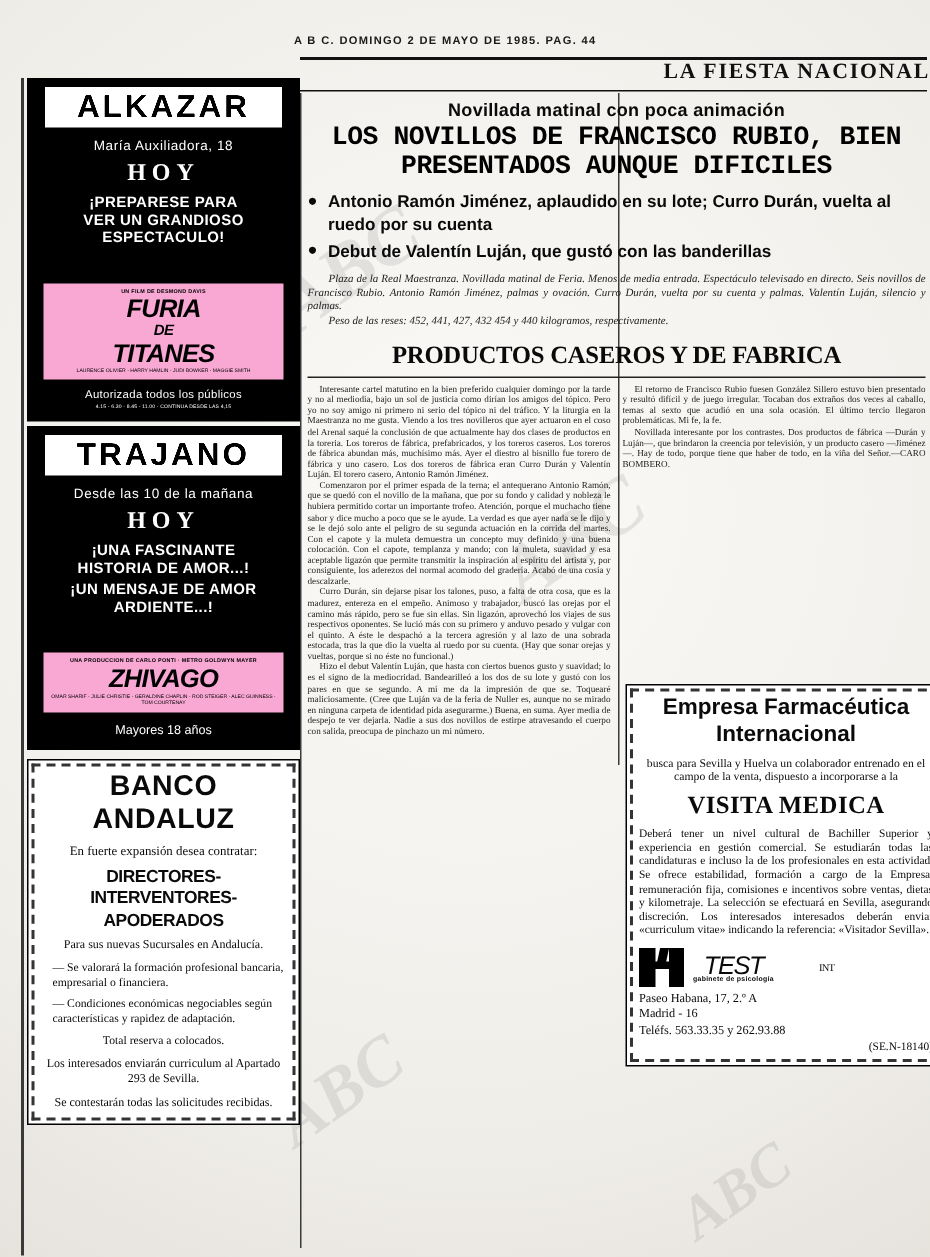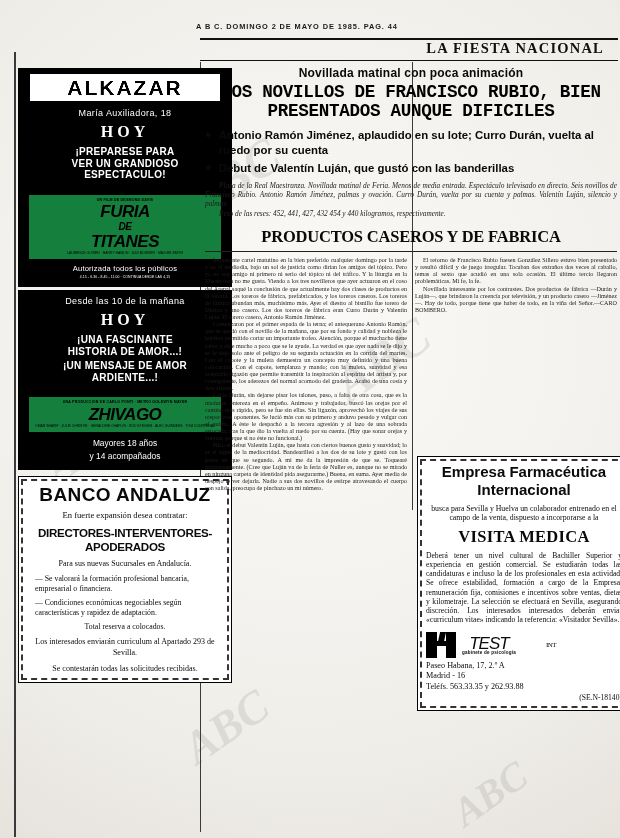--- a/index.html
+++ b/index.html
@@ -33,30 +33,30 @@
     font-size:7.4px;font-weight:700;letter-spacing:.9px;
     font-family:"Liberation Sans",sans-serif;color:#1a1a1a;
   }
   .section-rule{
     position:absolute;left:200px;top:38px;width:418px;height:2px;background:#111;
   }
   .section-rule2{
     position:absolute;left:200px;top:60px;width:418px;height:1px;background:#111;
   }
   .section-title{
-    position:absolute;right:16px;top:40px;
+    position:absolute;right:0;top:40px;
     font-family:"Liberation Serif",serif;font-weight:700;
     font-size:14.5px;letter-spacing:1.2px;color:#111;
   }
 
   
   .colrule{position:absolute;background:#3a3a3a;}
 
   
-  .leftcol{position:absolute;left:18px;top:68px;width:214px;}
+  .leftcol{position:absolute;left:18px;top:52px;width:182px;}
   .cine-ad{
     background:#000;color:#fff;text-align:center;
     padding:6px 4px 8px;margin-bottom:3px;
   }
   .cine-logo{
     background:#fff;color:#000;font-family:"Liberation Sans",sans-serif;
     font-weight:700;font-size:21px;letter-spacing:2px;
     padding:2px 0 1px;margin:0 8px 7px;
     filter:contrast(2);
   }
@@ -66,21 +66,21 @@
   }
   .cine-hoy{
     font-family:"Liberation Serif",serif;font-size:16px;
     letter-spacing:4px;font-weight:700;margin-bottom:5px;
   }
   .cine-line{
     font-family:"Liberation Sans",sans-serif;font-size:10px;
     font-weight:700;letter-spacing:.3px;line-height:1.15;
   }
   .film-box{
-    background:#15803d;color:#000;margin:14px 7px 5px;padding:3px 2px 4px;
+    background:#f9a8d4;color:#000;margin:24px 7px 5px;padding:3px 2px 4px;
   }
   .film-top{font-size:3.6px;line-height:1.25;letter-spacing:.2px;
     font-family:"Liberation Sans",sans-serif;font-weight:700;}
   .film-title{
     font-family:"Liberation Sans",sans-serif;font-weight:700;
     font-size:17px;line-height:.95;letter-spacing:-.5px;
     font-style:italic;margin:2px 0 1px;
   }
   .film-sub{font-size:3.4px;line-height:1.3;font-family:"Liberation Sans",sans-serif;}
   .cine-foot{
@@ -214,33 +214,33 @@
         <div class="film-title">FURIA</div>
         <div class="film-title" style="font-size:10px;">DE</div>
         <div class="film-title">TITANES</div>
         <div class="film-sub">LAURENCE OLIVIER · HARRY HAMLIN · JUDI BOWKER · MAGGIE SMITH</div>
       </div>
       <div class="cine-foot">Autorizada todos los públicos</div>
       <div class="cine-foot2">4.15 - 6.30 - 8.45 - 11.00 · CONTINUA DESDE LAS 4,15</div>
     </div>
 
     <div class="cine-ad">
+      <div class="cine-logo">TRAJANO</div>
       <div class="cine-addr">Desde las 10 de la mañana</div>
       <div class="cine-hoy">HOY</div>
       <div class="cine-line">¡UNA FASCINANTE</div>
       <div class="cine-line">HISTORIA DE AMOR...!</div>
       <div class="cine-line" style="margin-top:3px;">¡UN MENSAJE DE AMOR</div>
       <div class="cine-line">ARDIENTE...!</div>
       <div class="film-box">
         <div class="film-top">UNA PRODUCCION DE CARLO PONTI · METRO GOLDWYN MAYER</div>
         <div class="film-title">ZHIVAGO</div>
         <div class="film-sub">OMAR SHARIF · JULIE CHRISTIE · GERALDINE CHAPLIN · ROD STEIGER · ALEC GUINNESS · TOM COURTENAY</div>
       </div>
       <div class="cine-ages">Mayores 18 años</div>
-      <div class="cine-ages">y 14 acompañados</div>
     </div>
 
     <div class="bank-ad">
       <div class="bank-name">BANCO ANDALUZ</div>
       <div class="bank-sub">En fuerte expansión desea contratar:</div>
       <div class="bank-roles">DIRECTORES-INTERVENTORES-APODERADOS</div>
       <div class="bank-for">Para sus nuevas Sucursales en Andalucía.</div>
       <div class="bank-bul">— Se valorará la formación profesional bancaria, empresarial o financiera.</div>
       <div class="bank-bul">— Condiciones económicas negociables según características y rapidez de adaptación.</div>
       <div class="bank-tot">Total reserva a colocados.</div>

